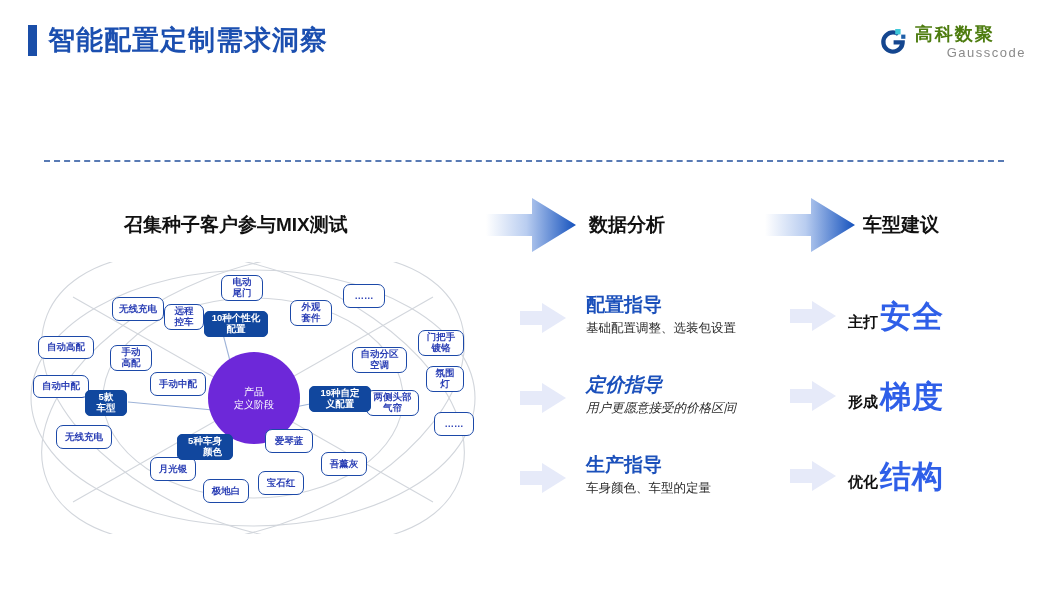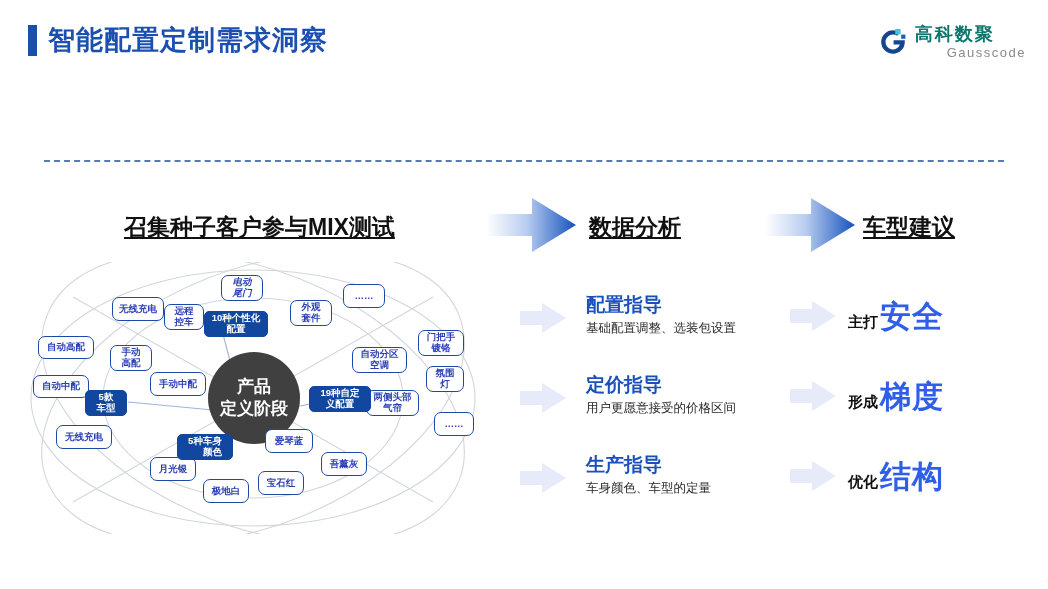--- a/index.html
+++ b/index.html
@@ -18,36 +18,36 @@
     position:absolute;left:28px;top:25px;width:9px;height:31px;background:#1a4ea8;
   }
   .page-title{
     position:absolute;left:48px;top:22px;
     font-size:27px;font-weight:bold;color:#1b4fb0;letter-spacing:1px;
     white-space:nowrap;
   }
   .logo{position:absolute;right:22px;top:20px;height:44px;display:flex;align-items:center;gap:7px;}
   .logo-mark{width:30px;height:30px;position:relative;flex:0 0 auto;}
   .logo-text{display:flex;flex-direction:column;line-height:1;}
-  .logo-cn{font-size:18px;font-weight:bold;color:#0f766e;letter-spacing:2px;}
+  .logo-cn{font-size:18px;font-weight:bold;color:#4d7c0f;letter-spacing:2px;}
   .logo-en{font-size:13px;color:#8a8a8a;letter-spacing:1.5px;margin-top:3px;margin-left:32px;}
 
   
   .subtitle{
     position:absolute;left:0;top:106px;width:1048px;text-align:center;
     font-size:21px;color:#1c1c1c;white-space:nowrap;
   }
   .subtitle b{color:#2a58d6;font-weight:bold;}
   .divider{
     position:absolute;left:44px;top:160px;width:960px;height:0;
     border-top:2px dashed #3b63a8;opacity:.85;
   }
 
   
-  .col-head{position:absolute;font-size:23px;font-weight:bold;color:#111;white-space:nowrap;text-decoration:underline;}
+  .col-head{position:absolute;font-size:19px;font-weight:bold;color:#111;white-space:nowrap;}
   .col-head.c1{left:124px;top:212px;}
   .col-head.c2{left:589px;top:212px;}
   .col-head.c3{left:863px;top:212px;}
 
   .big-arrow{position:absolute;top:196px;width:92px;height:58px;}
   .big-arrow.a1{left:486px;}
   .big-arrow.a2{left:765px;}
 
   
   .mindmap{position:absolute;left:18px;top:262px;width:470px;height:272px;}
@@ -58,32 +58,32 @@
     color:#2a3fb8;font-size:9.5px;font-weight:bold;
     display:flex;align-items:center;justify-content:center;text-align:center;
     line-height:1.15;padding:2px 4px;white-space:pre-line;
   }
   .node.dark{
     background:#11479e;border-color:#11479e;color:#fff;border-radius:5px;
     font-size:9.5px;
   }
   .node.plain{color:#2b3fb5;font-weight:bold;}
   .center-node{
-    position:absolute;border-radius:50%;background:#404040;color:#fff;
+    position:absolute;border-radius:50%;background:#6d28d9;color:#fff;
     display:flex;align-items:center;justify-content:center;text-align:center;
-    font-size:17px;font-weight:bold;line-height:1.3;white-space:pre-line;
+    font-size:10px;font-weight:normal;line-height:1.3;white-space:pre-line;
   }
 
   
   .row{position:absolute;left:520px;width:330px;height:62px;}
   .row .sm-arrow{position:absolute;left:0;top:10px;width:48px;height:32px;}
   .row .r-title{position:absolute;left:66px;top:0;font-size:19px;font-weight:bold;color:#1b50bb;white-space:nowrap;}
   .row .r-sub{position:absolute;left:66px;top:28px;font-size:12.5px;color:#2a2a2a;white-space:nowrap;}
   .row.r1{top:292px;}
-  .row.r2{top:372px;}
+  .row.r2{top:372px;font-style:italic;}
   .row.r3{top:452px;}
 
   
   .rrow{position:absolute;left:848px;width:180px;height:50px;display:flex;align-items:baseline;}
   .rrow .pre{font-size:15px;font-weight:bold;color:#101010;white-space:nowrap;}
   .rrow .kw{font-size:31px;font-weight:bold;color:#2f5fe8;white-space:nowrap;margin-left:2px;letter-spacing:1px;}
   .rrow.r1{top:296px;}
   .rrow.r2{top:376px;}
   .rrow.r3{top:456px;}
 </style>
@@ -156,21 +156,21 @@
       <g fill="none" stroke="#9fb4d8" stroke-width="1.1">
         <line x1="218" y1="122" x2="205" y2="72"></line>
         <line x1="252" y1="150" x2="292" y2="142"></line>
         <line x1="216" y1="150" x2="110" y2="140"></line>
         <line x1="228" y1="162" x2="196" y2="180"></line>
       </g>
     </svg>
     <div class="center-node" style="left:190px;top:90px;width:92px;height:92px;">产品
 定义阶段</div>
   <div class="node plain" style="left: 94px; top: 16px; width: 52px; height: 24px; margin-top: 19px;">无线充电</div>
-      <div class="node plain" style="left: 203px; top: 13px; width: 42px; height: 26px; font-style: italic;">电动
+      <div class="node plain" style="left: 203px; top: 13px; width: 42px; height: 26px;">电动
 尾门</div>
       <div class="node plain" style="left: 325px; top: 22px; width: 42px; height: 24px;">……</div>
       <div class="node plain" style="left: 146px; top: 42px; width: 40px; height: 26px;">远程
 控车</div>
       <div class="node plain" style="left: 272px; top: 38px; width: 42px; height: 26px;">外观
 套件</div>
       <div class="node plain" style="left: 400px; top: 68px; width: 46px; height: 26px;">门把手
 镀铬</div>
       <div class="node plain" style="left: 20px; top: 74px; width: 56px; height: 23px;">自动高配</div>
       <div class="node plain" style="left: 92px; top: 83px; width: 42px; height: 26px;">手动

